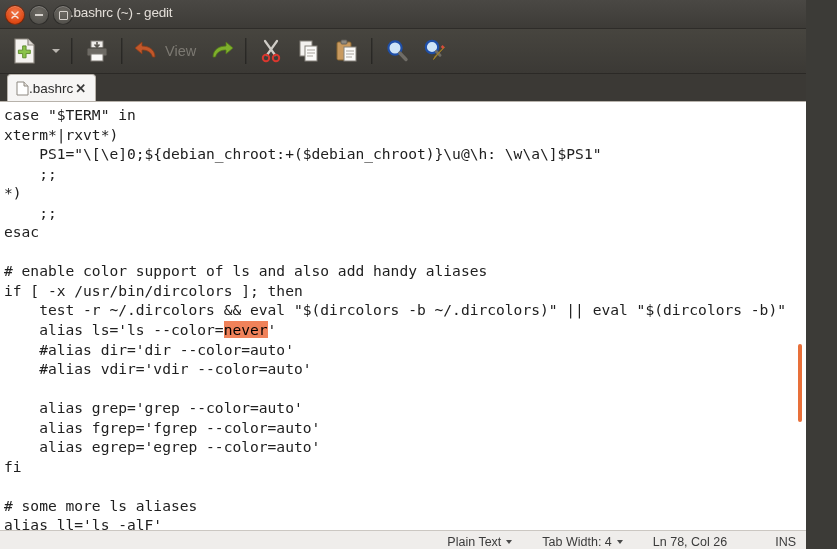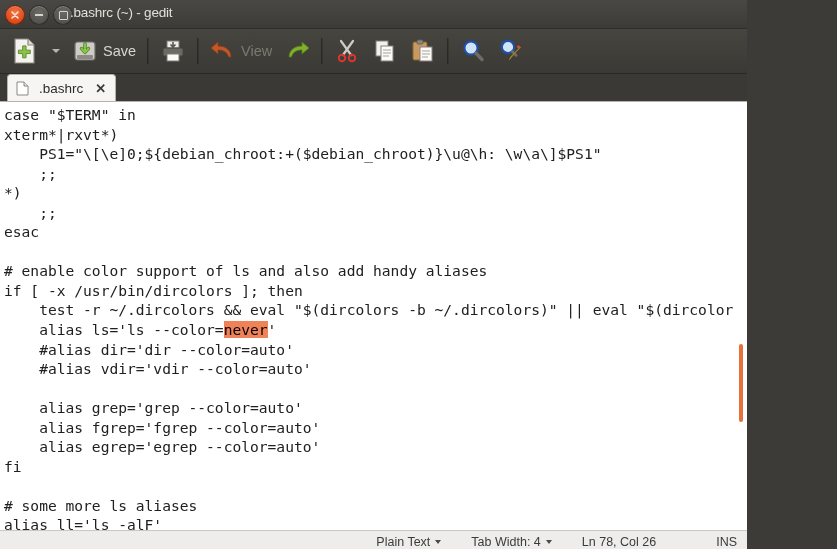--- a/index.html
+++ b/index.html
@@ -8,21 +8,21 @@
     background: #3c3b37;
   }
   body {
     width: 837px;
     height: 549px;
     overflow: hidden;
     font-family: "Liberation Sans", sans-serif;
   }
   .window {
     position: relative;
-    width: 747px;
+    width: 806px;
     height: 549px;
     background: #3c3b37;
     overflow: hidden;
   }
 
   
   .titlebar {
     position: relative;
     height: 28px;
     background: linear-gradient(to bottom, #4a4844 0%, #3d3b37 100%);
@@ -129,21 +129,21 @@
     height: 27px;
     background: #3b3935;
     padding-left: 7px;
   }
   .tab {
     position: absolute;
     left: 7px; bottom: 0;
     height: 26px;
     display: flex;
     align-items: center;
-    gap: 10px;
+    gap: 0;
     padding: 0 9px 0 8px;
     background: #f6f5f4;
     border: 1px solid #b7b2ab;
     border-bottom: none;
     border-radius: 4px 4px 0 0;
     font-size: 13.5px;
     color: #2b2b2b;
   }
   .tabclose {
     font-size: 13px;
@@ -249,29 +249,20 @@
         <path d="M3 2 h13 l6 6 v18 H3 Z" fill="#f4f2ef" stroke="#8d8880" stroke-width="1.2"></path>
         <path d="M16 2 v6 h6" fill="#ddd9d3" stroke="#8d8880" stroke-width="1.2"></path>
         <path d="M13 19 h5 v4 h-5 v5 h-4 v-5 h-5 v-4 h5 v-5 h4 z" fill="#8bc34a" stroke="#5c8a2a" stroke-width="1.1" transform="translate(3,-3) scale(0.85)"></path>
       </svg>
     </div>
 
     <div class="tbitem">
       <span class="tbcaret"></span>
     </div>
 
-    <div class="tbitem">
-      <svg class="icon" width="26" height="26" viewBox="0 0 26 26">
-        <rect x="3" y="4" width="20" height="18" rx="2.5" fill="#cfccc6" stroke="#6f6c66" stroke-width="1.2"></rect>
-        <rect x="5" y="17" width="16" height="4" rx="1" fill="#8e8b85"></rect>
-        <path d="M13 6 l0 6 M9.5 10.5 L13 14.5 L16.5 10.5" stroke="#3f7d1f" stroke-width="3.4" fill="none" stroke-linecap="round" stroke-linejoin="round"></path>
-        <path d="M13 6 l0 6 M9.5 10.5 L13 14.5 L16.5 10.5" stroke="#8bc34a" stroke-width="2" fill="none" stroke-linecap="round" stroke-linejoin="round"></path>
-      </svg>
-      <span>Save</span>
-    </div>
 
     <div class="tsep"></div>
 
     <div class="tbitem">
       <svg class="icon" width="26" height="26" viewBox="0 0 26 26">
         <rect x="7" y="3" width="12" height="7" fill="#efedea" stroke="#7e7a74" stroke-width="1"></rect>
         <path d="M13 4 v4 M10.5 6.5 L13 9 L15.5 6.5" stroke="#5a5751" stroke-width="1.6" fill="none"></path>
         <rect x="3" y="10" width="20" height="8" rx="1.5" fill="#6d6a64" stroke="#45423d" stroke-width="1"></rect>
         <rect x="7" y="16" width="12" height="7" fill="#fbfaf8" stroke="#7e7a74" stroke-width="1"></rect>
       </svg>
@@ -385,18 +376,18 @@
       <span>Plain Text</span>
       <span class="sbcaret"></span>
     </div>
     <div class="sbitem">
       <span>Tab Width: 4</span>
       <span class="sbcaret"></span>
     </div>
     <div class="sbitem">
       <span>Ln 78, Col 26</span>
     </div>
-    <div class="sbitem" style="margin-left:60px;">
+    <div class="sbitem" style="margin-left:48px;">
       <span>INS</span>
     </div>
   </div>
 
 </div>
 
 </body></html>

